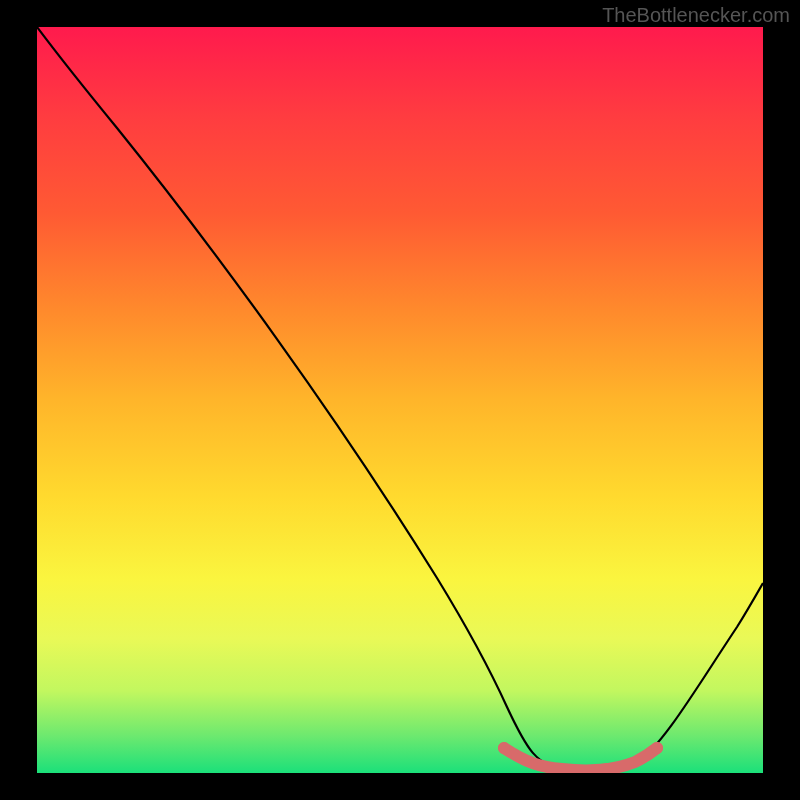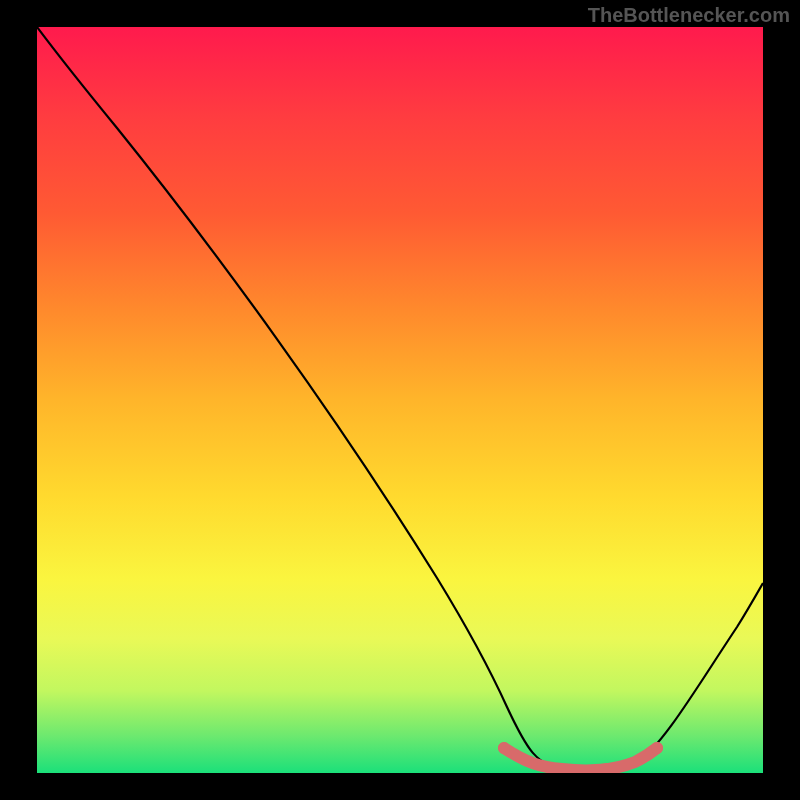--- a/index.html
+++ b/index.html
@@ -9,21 +9,21 @@
     height: 800px;
     background: #000;
     position: relative;
   }
   .watermark {
     position: absolute;
     top: 4px;
     right: 10px;
     font-family: Arial, Helvetica, sans-serif;
     font-size: 20px;
-    font-weight: bold;
+    font-weight: normal;
     color: #555;
     z-index: 10;
   }
   .plot-area {
     position: absolute;
     left: 37px;
     top: 27px;
     width: 726px;
     height: 746px;
     background: linear-gradient(to bottom,

